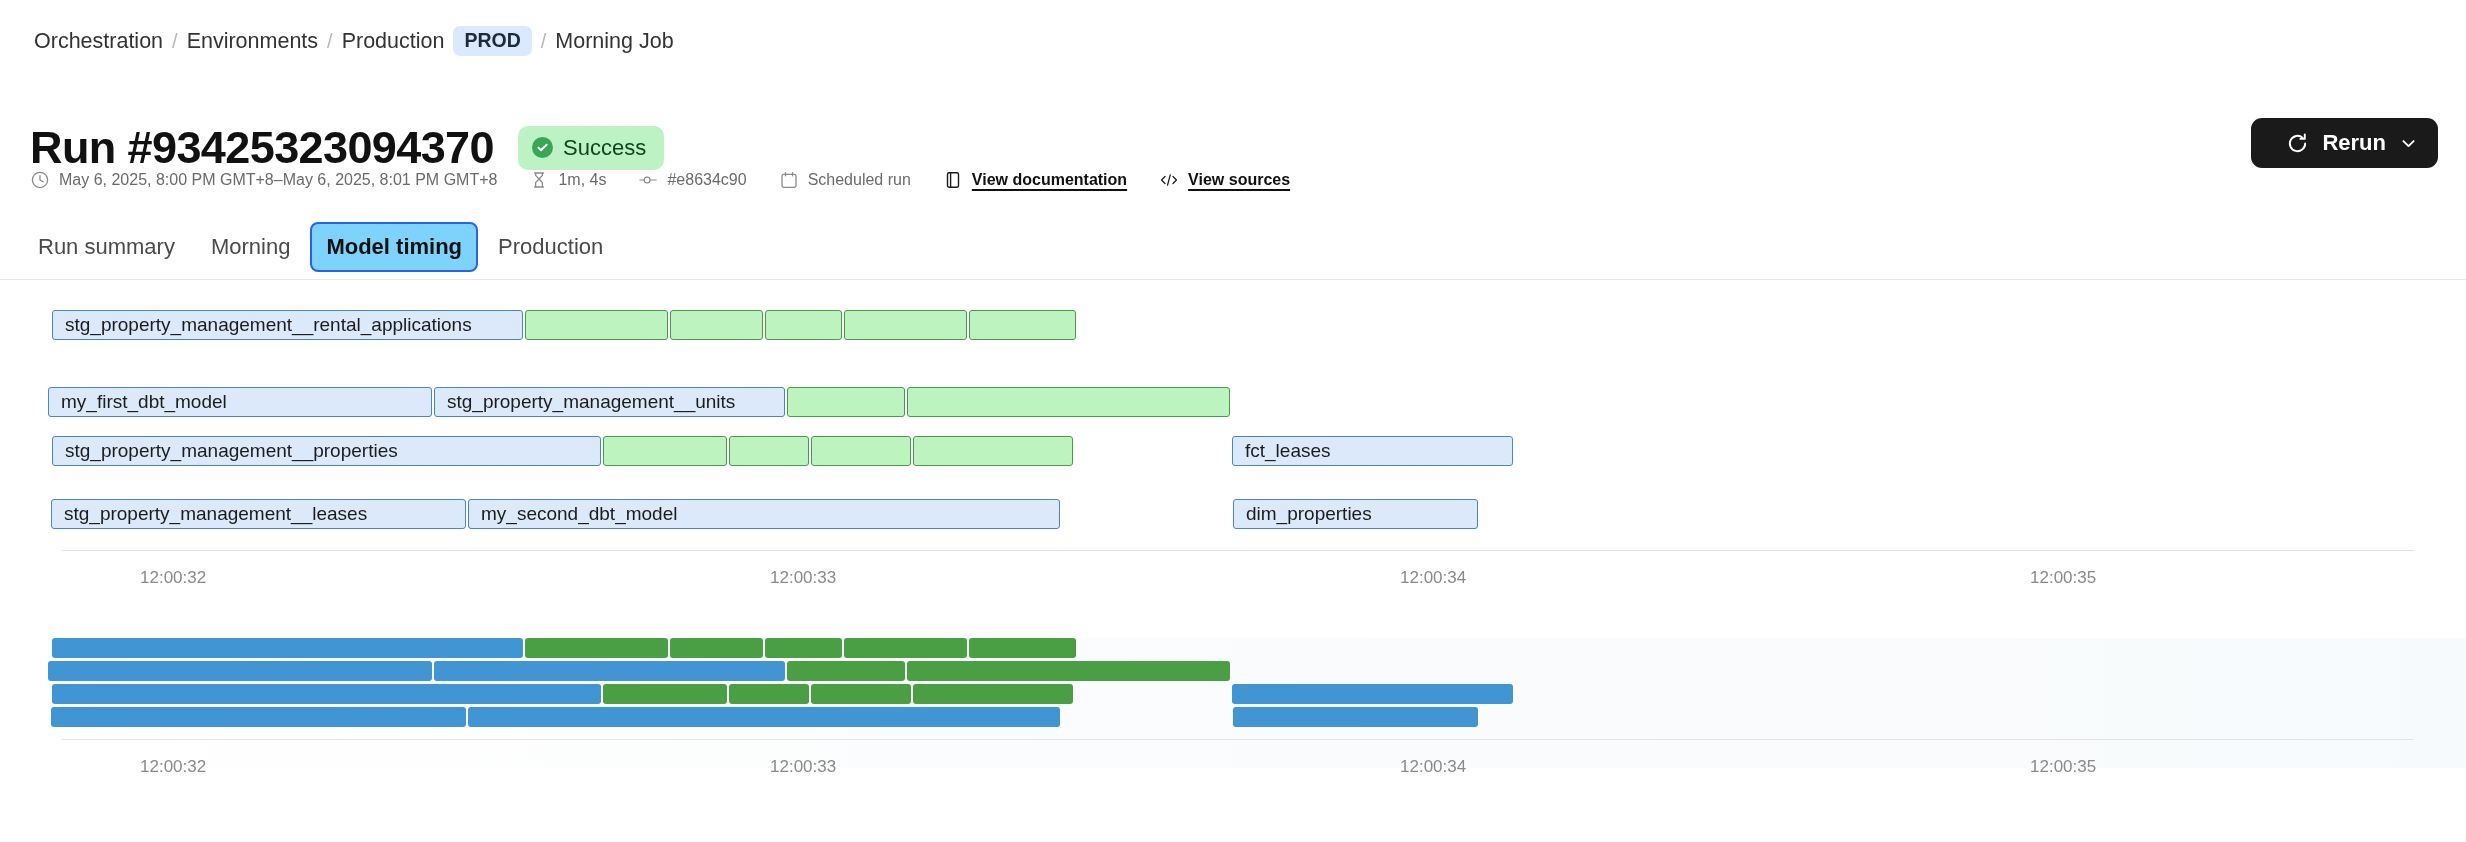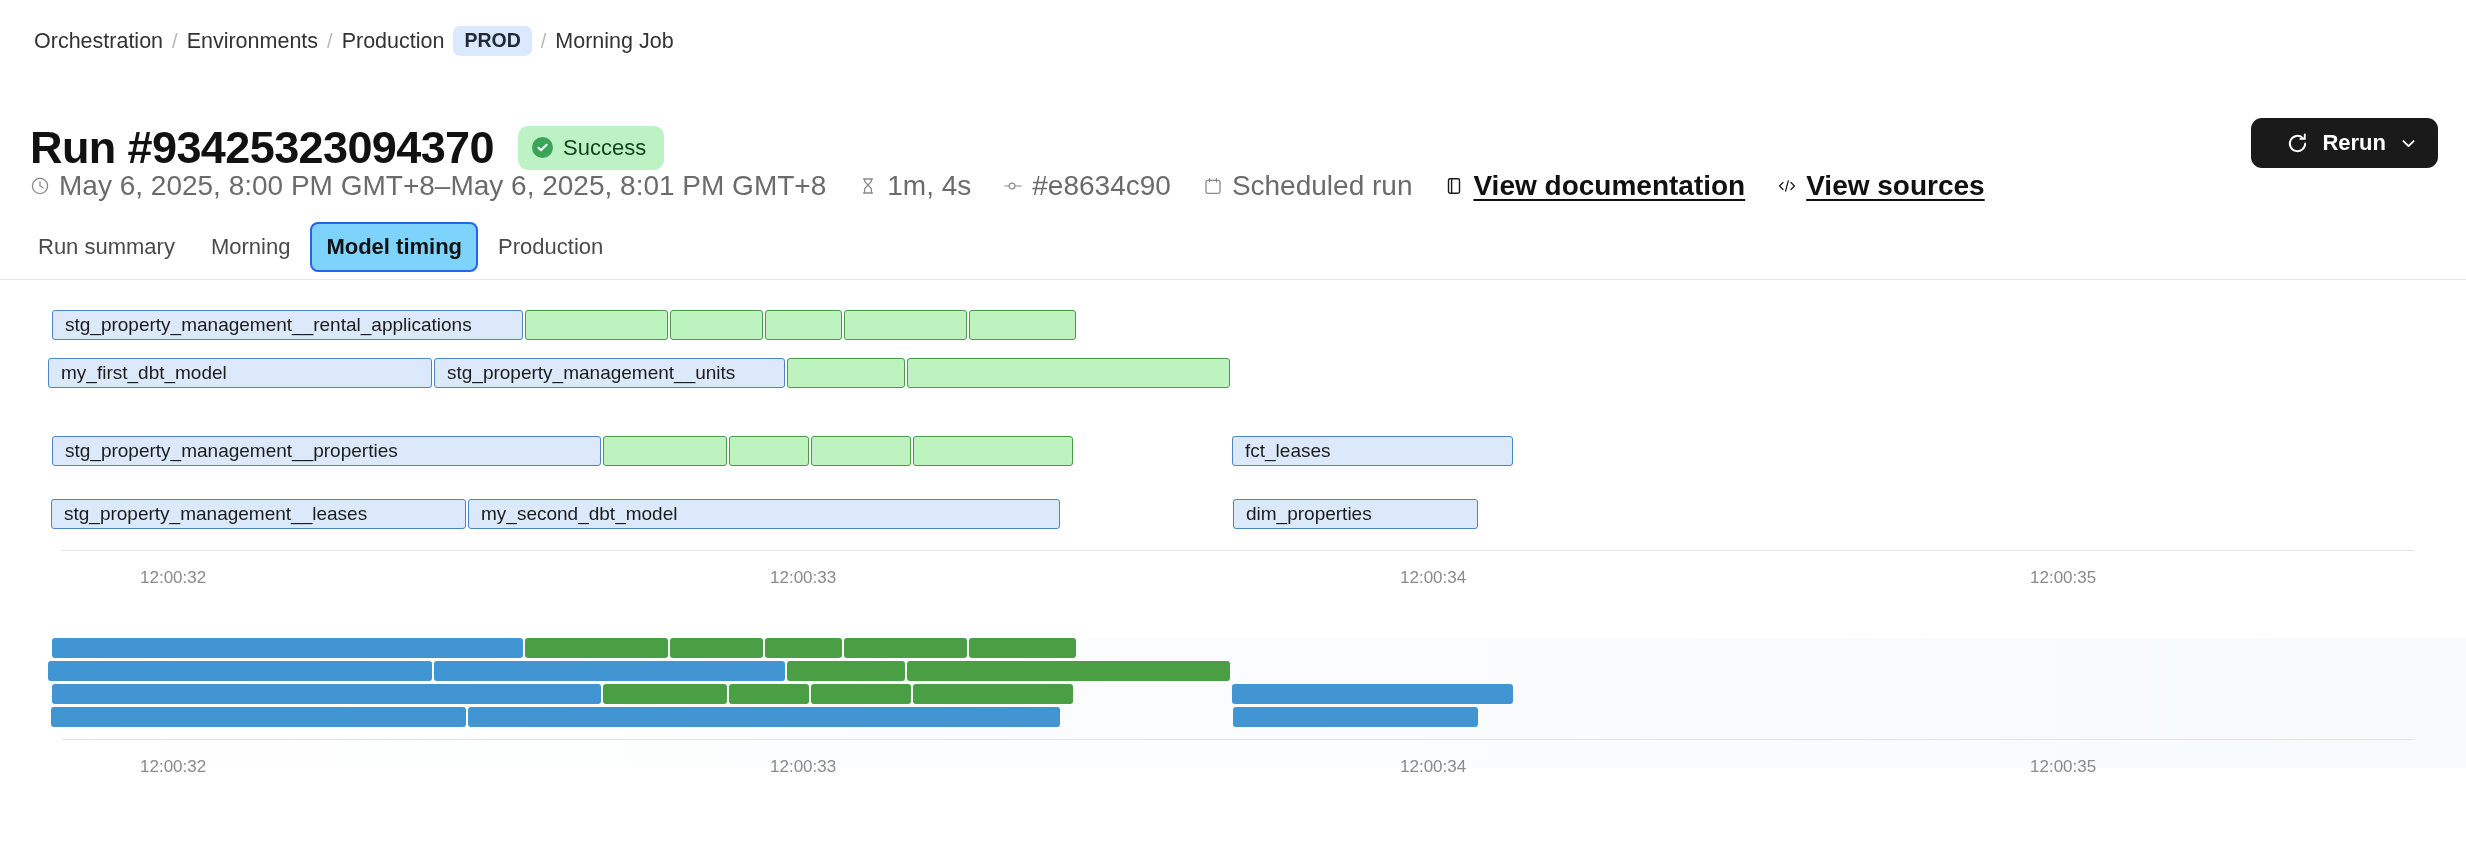--- a/index.html
+++ b/index.html
@@ -45,21 +45,21 @@
     background: #3aa557; display: flex; align-items: center; justify-content: center;
     flex: 0 0 auto;
   }
   .status-badge .check-ic svg { display: block; }
   .status-text { font-size: 22px; color: #14421f; font-weight: 500; }
 
   
   .meta-row {
     position: absolute; left: 30px; top: 170px;
     display: flex; align-items: center;
-    font-size: 28px; color: #6b6b6b; white-space: nowrap;
+    font-size: 16px; color: #6b6b6b; white-space: nowrap;
   }
   .meta-item { display: flex; align-items: center; gap: 9px; margin-right: 32px; }
   .meta-item:last-child { margin-right: 0; }
   .meta-ic { width: 20px; height: 20px; flex: 0 0 auto; display:block; }
   .meta-link {
     color: #111; font-weight: 600;
     text-decoration: underline; text-underline-offset: 4px;
     text-decoration-thickness: 1.5px; cursor: pointer;
   }
   .meta-link-ic { color: #1a1a1a; }
@@ -223,21 +223,21 @@
       <div class="track" style="top: 14px;">
         <div class="bar model" style="left: 52px; width: 471px;">
           <span class="bar-label">stg_property_management__rental_applications</span>
         </div>
         <div class="bar test" style="left: 525px; width: 143px;"></div>
         <div class="bar test" style="left: 670px; width: 93px;"></div>
         <div class="bar test" style="left: 765px; width: 77px;"></div>
         <div class="bar test" style="left: 844px; width: 123px;"></div>
         <div class="bar test" style="left: 969px; width: 107px;"></div>
       </div>
-      <div class="track" style="top: 62px;">
+      <div class="track" style="top: 91px;">
         <div class="bar model" style="left: 48px; width: 384px;">
           <span class="bar-label">my_first_dbt_model</span>
         </div>
         <div class="bar model" style="left: 434px; width: 351px;">
           <span class="bar-label">stg_property_management__units</span>
         </div>
         <div class="bar test" style="left: 787px; width: 118px;"></div>
         <div class="bar test" style="left: 907px; width: 323px;"></div>
       </div>
       <div class="track" style="top: 140px;">

